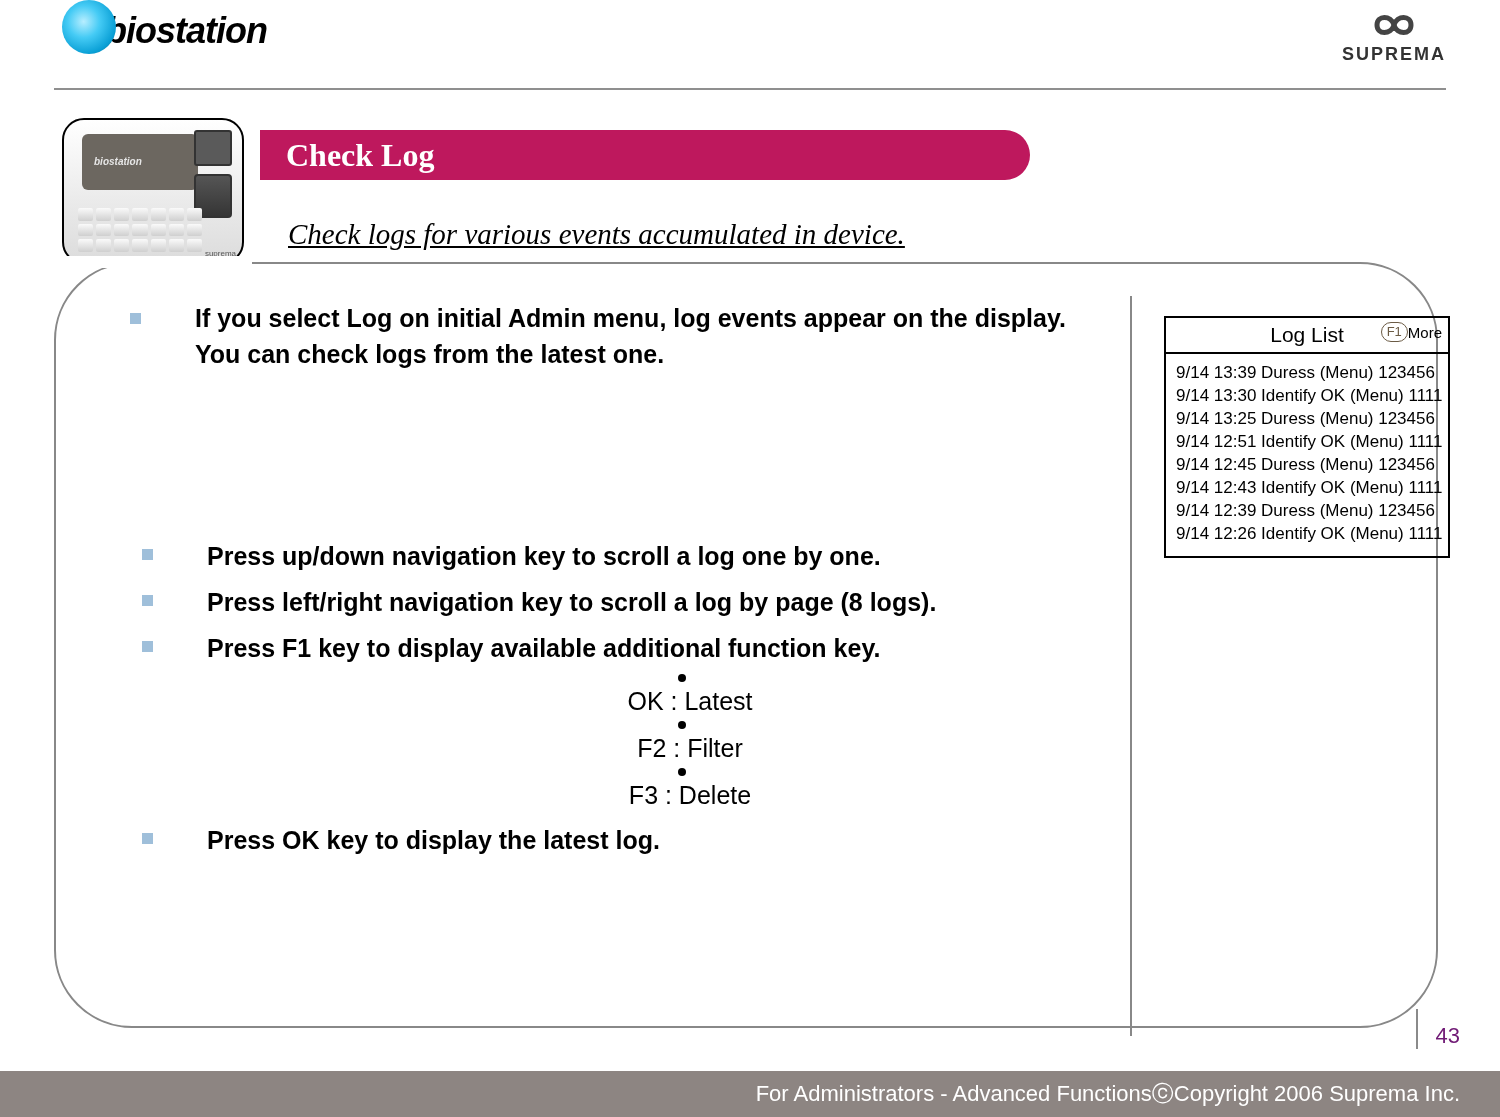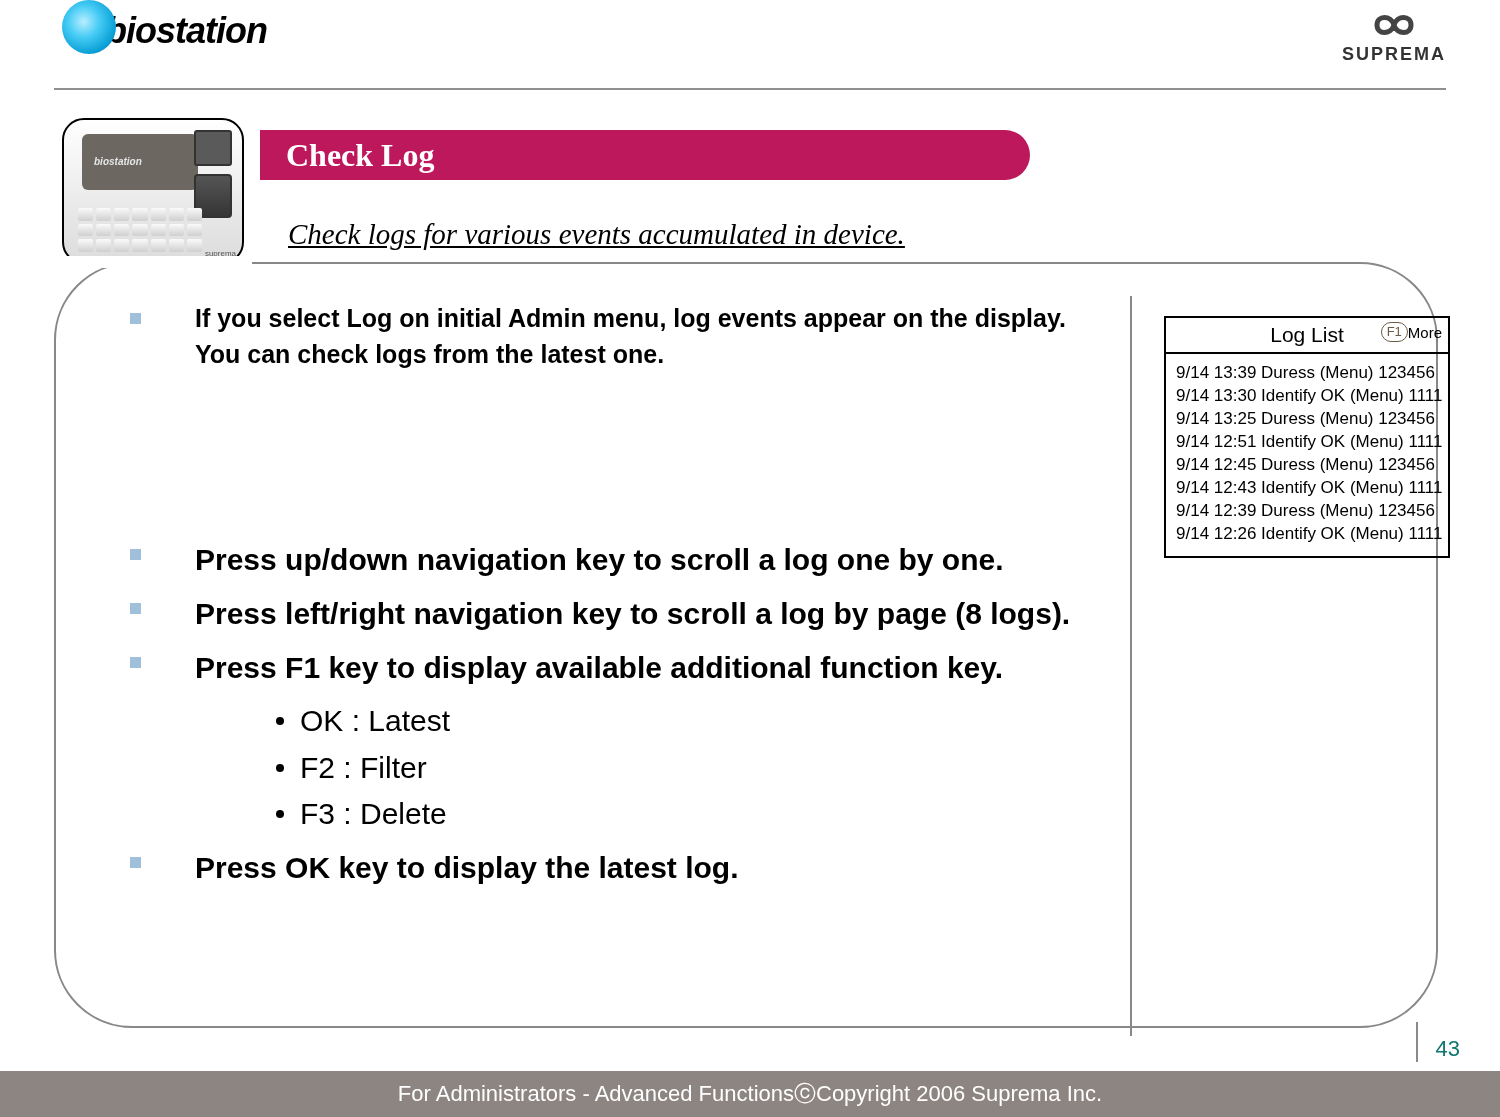--- a/index.html
+++ b/index.html
@@ -209,38 +209,39 @@
     height: 11px;
     background: #9fbfda;
     margin-top: 13px;
     margin-right: 54px;
     flex-shrink:0;
   }
   .row-text { flex:1; }
 
   .lower {
     position: absolute;
-    left: 130px;
+    left: 142px;
     top: 536px;
     width: 950px;
-    font-size: 30px;
+    font-size: 25px;
     font-weight: bold;
     line-height: 1.6;
   }
 
   .sub-list {
     margin-left: 146px;
     margin-top: 4px;
     margin-bottom: 6px;
     font-weight: normal;
   }
   .sub-list .sub-row {
     display:flex;
     align-items:center;
     line-height: 1.55;
+    flex-direction: column;
   }
   .sub-list .dot {
     width: 8px;
     height: 8px;
     background:#000;
     border-radius:50%;
     margin-right: 16px;
   }
 
   
@@ -294,40 +295,40 @@
   }
   .loglist-body div {
     line-height: 1.35;
     white-space: nowrap;
   }
 
   
   .page-num {
     position:absolute;
     right: 40px;
-    bottom: 55px;
+    bottom: 68px;
     font-size: 22px;
-    color:#0f766e;
+    color:#701a75;
     border-left: 2px solid #8a8a8a;
     padding-left: 18px;
     height: 40px;
     display:flex;
     align-items:flex-end;
   }
   .footer {
     position:absolute;
     left:0;
     right:0;
     bottom:0;
     height:46px;
     background:#8d8582;
     color:#fff;
     display:flex;
     align-items:center;
-    justify-content:center;
+    justify-content:flex-end;
     padding: 0 40px;
     font-size: 22px;
   }
 </style>
 </head>
 <body>
 
 <div class="header">
   <div class="logo-left">
     <span class="swirl"></span>

